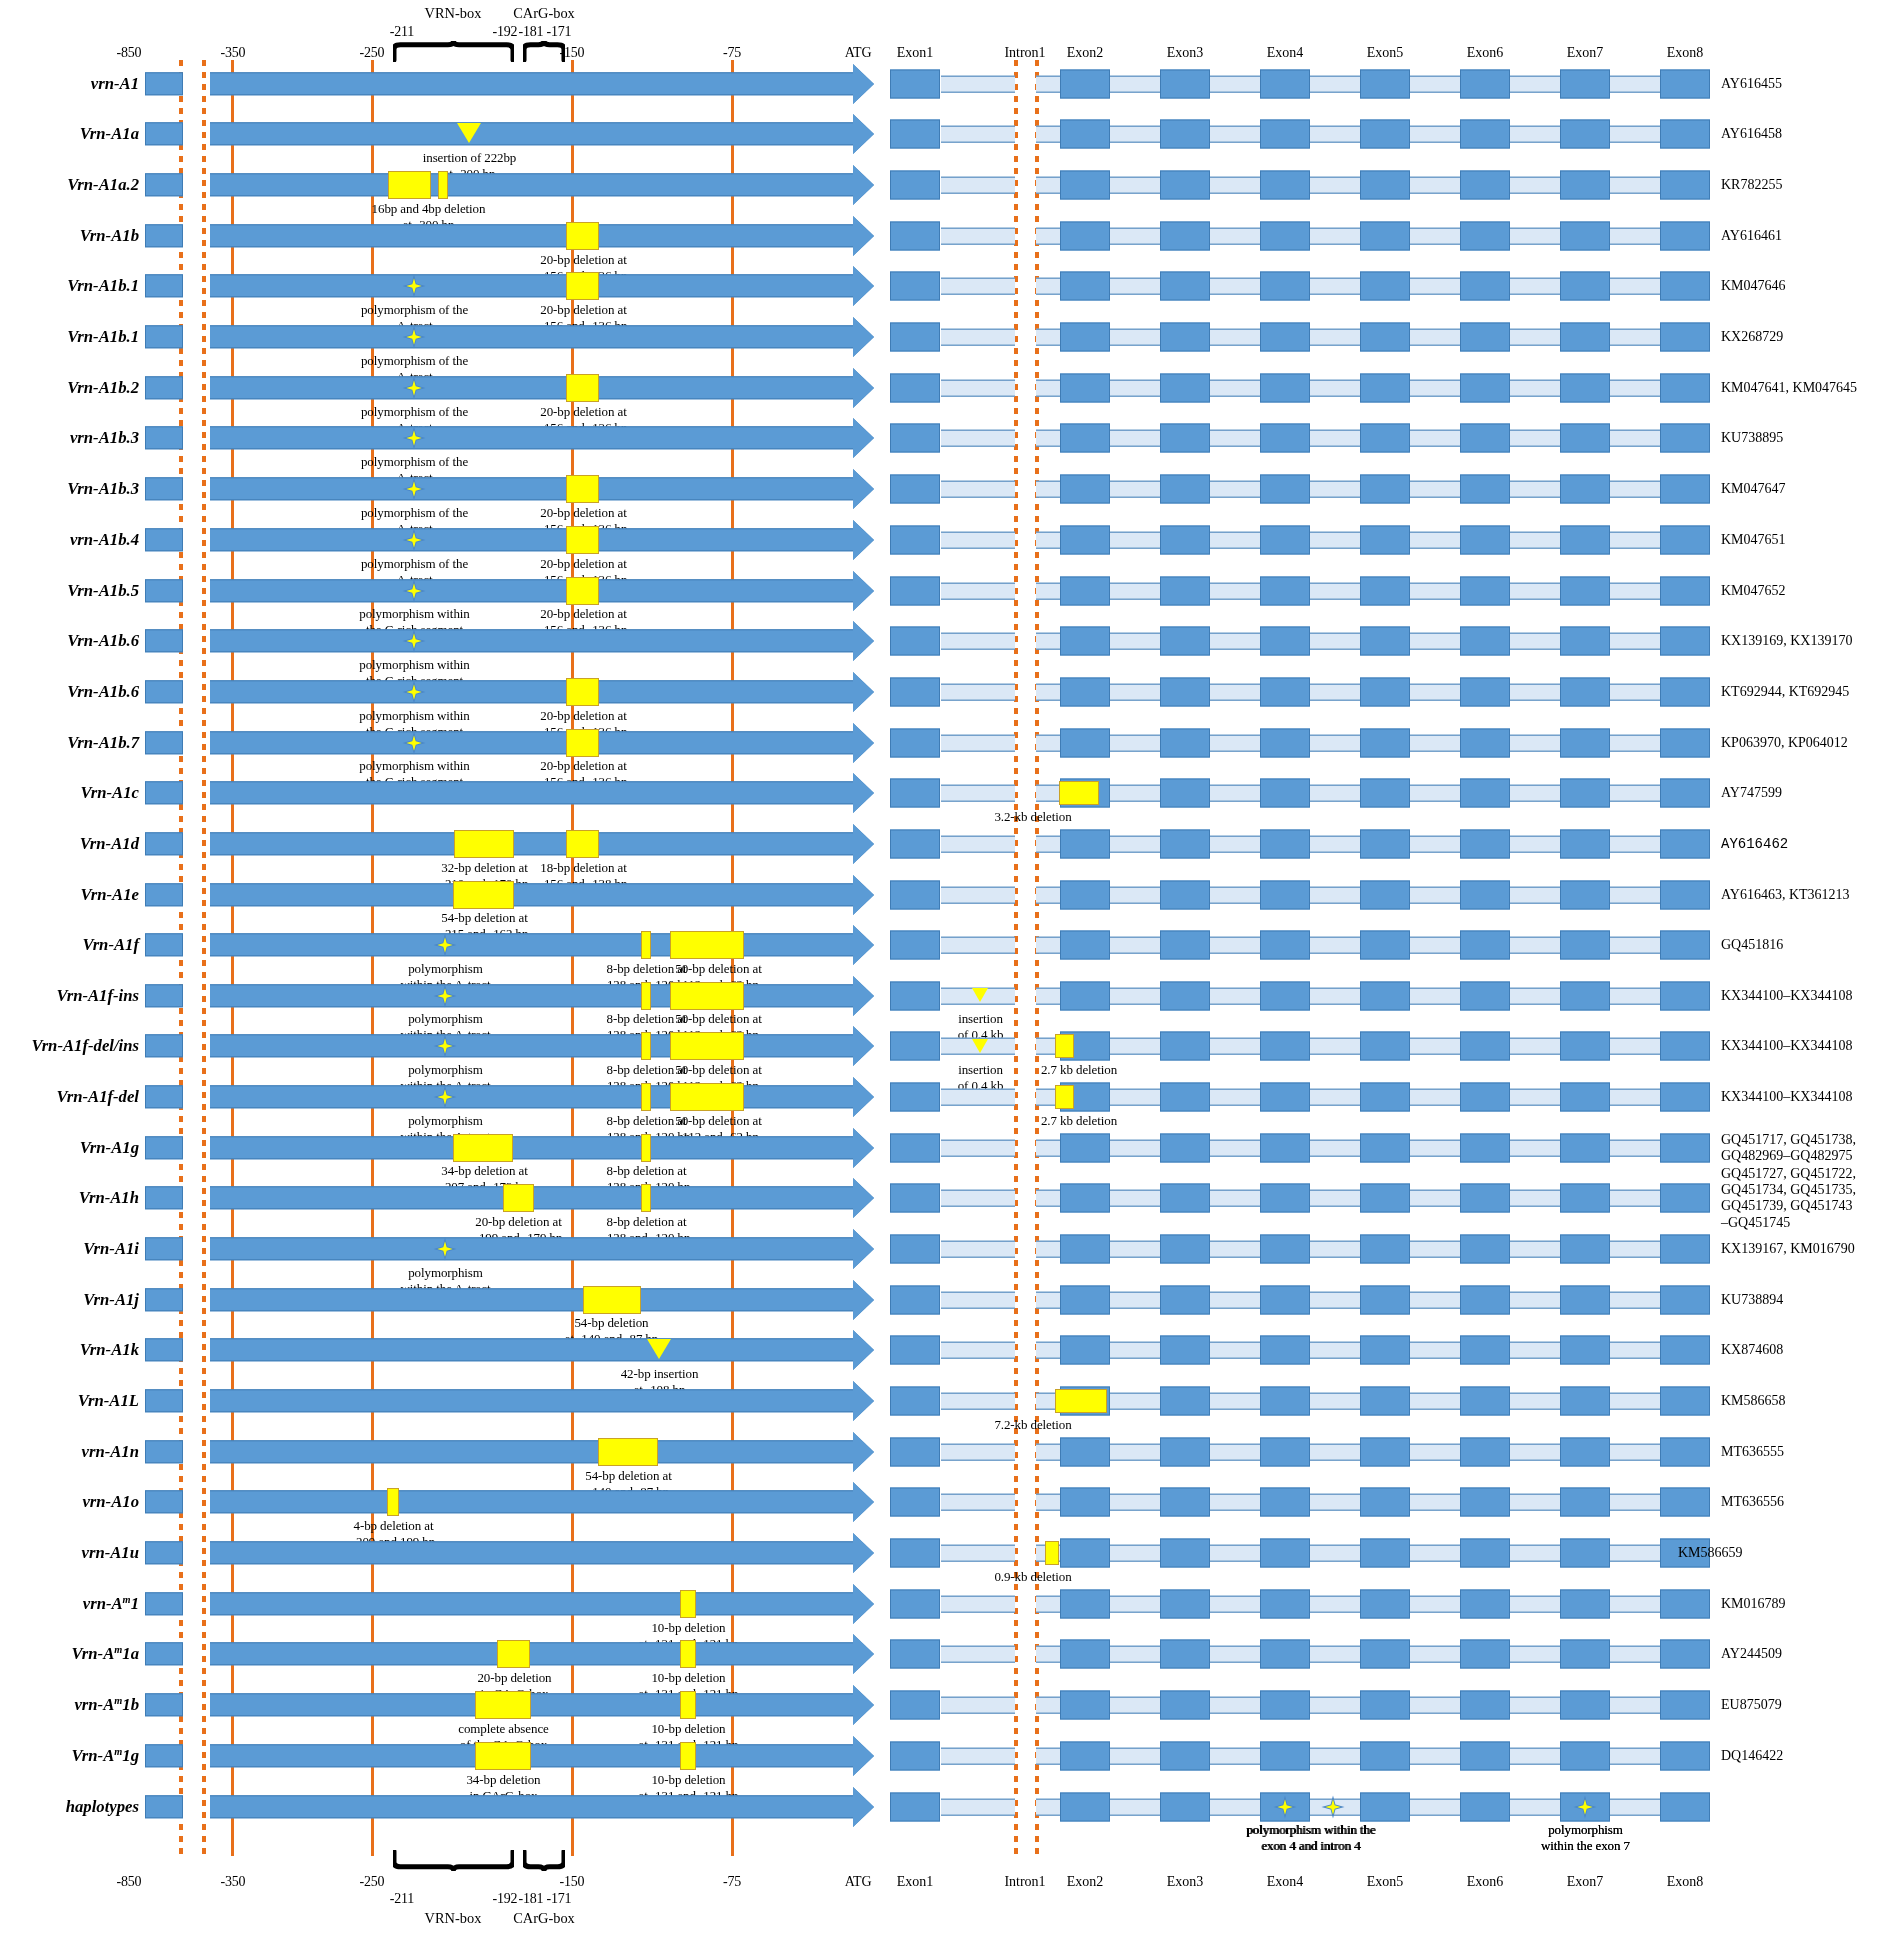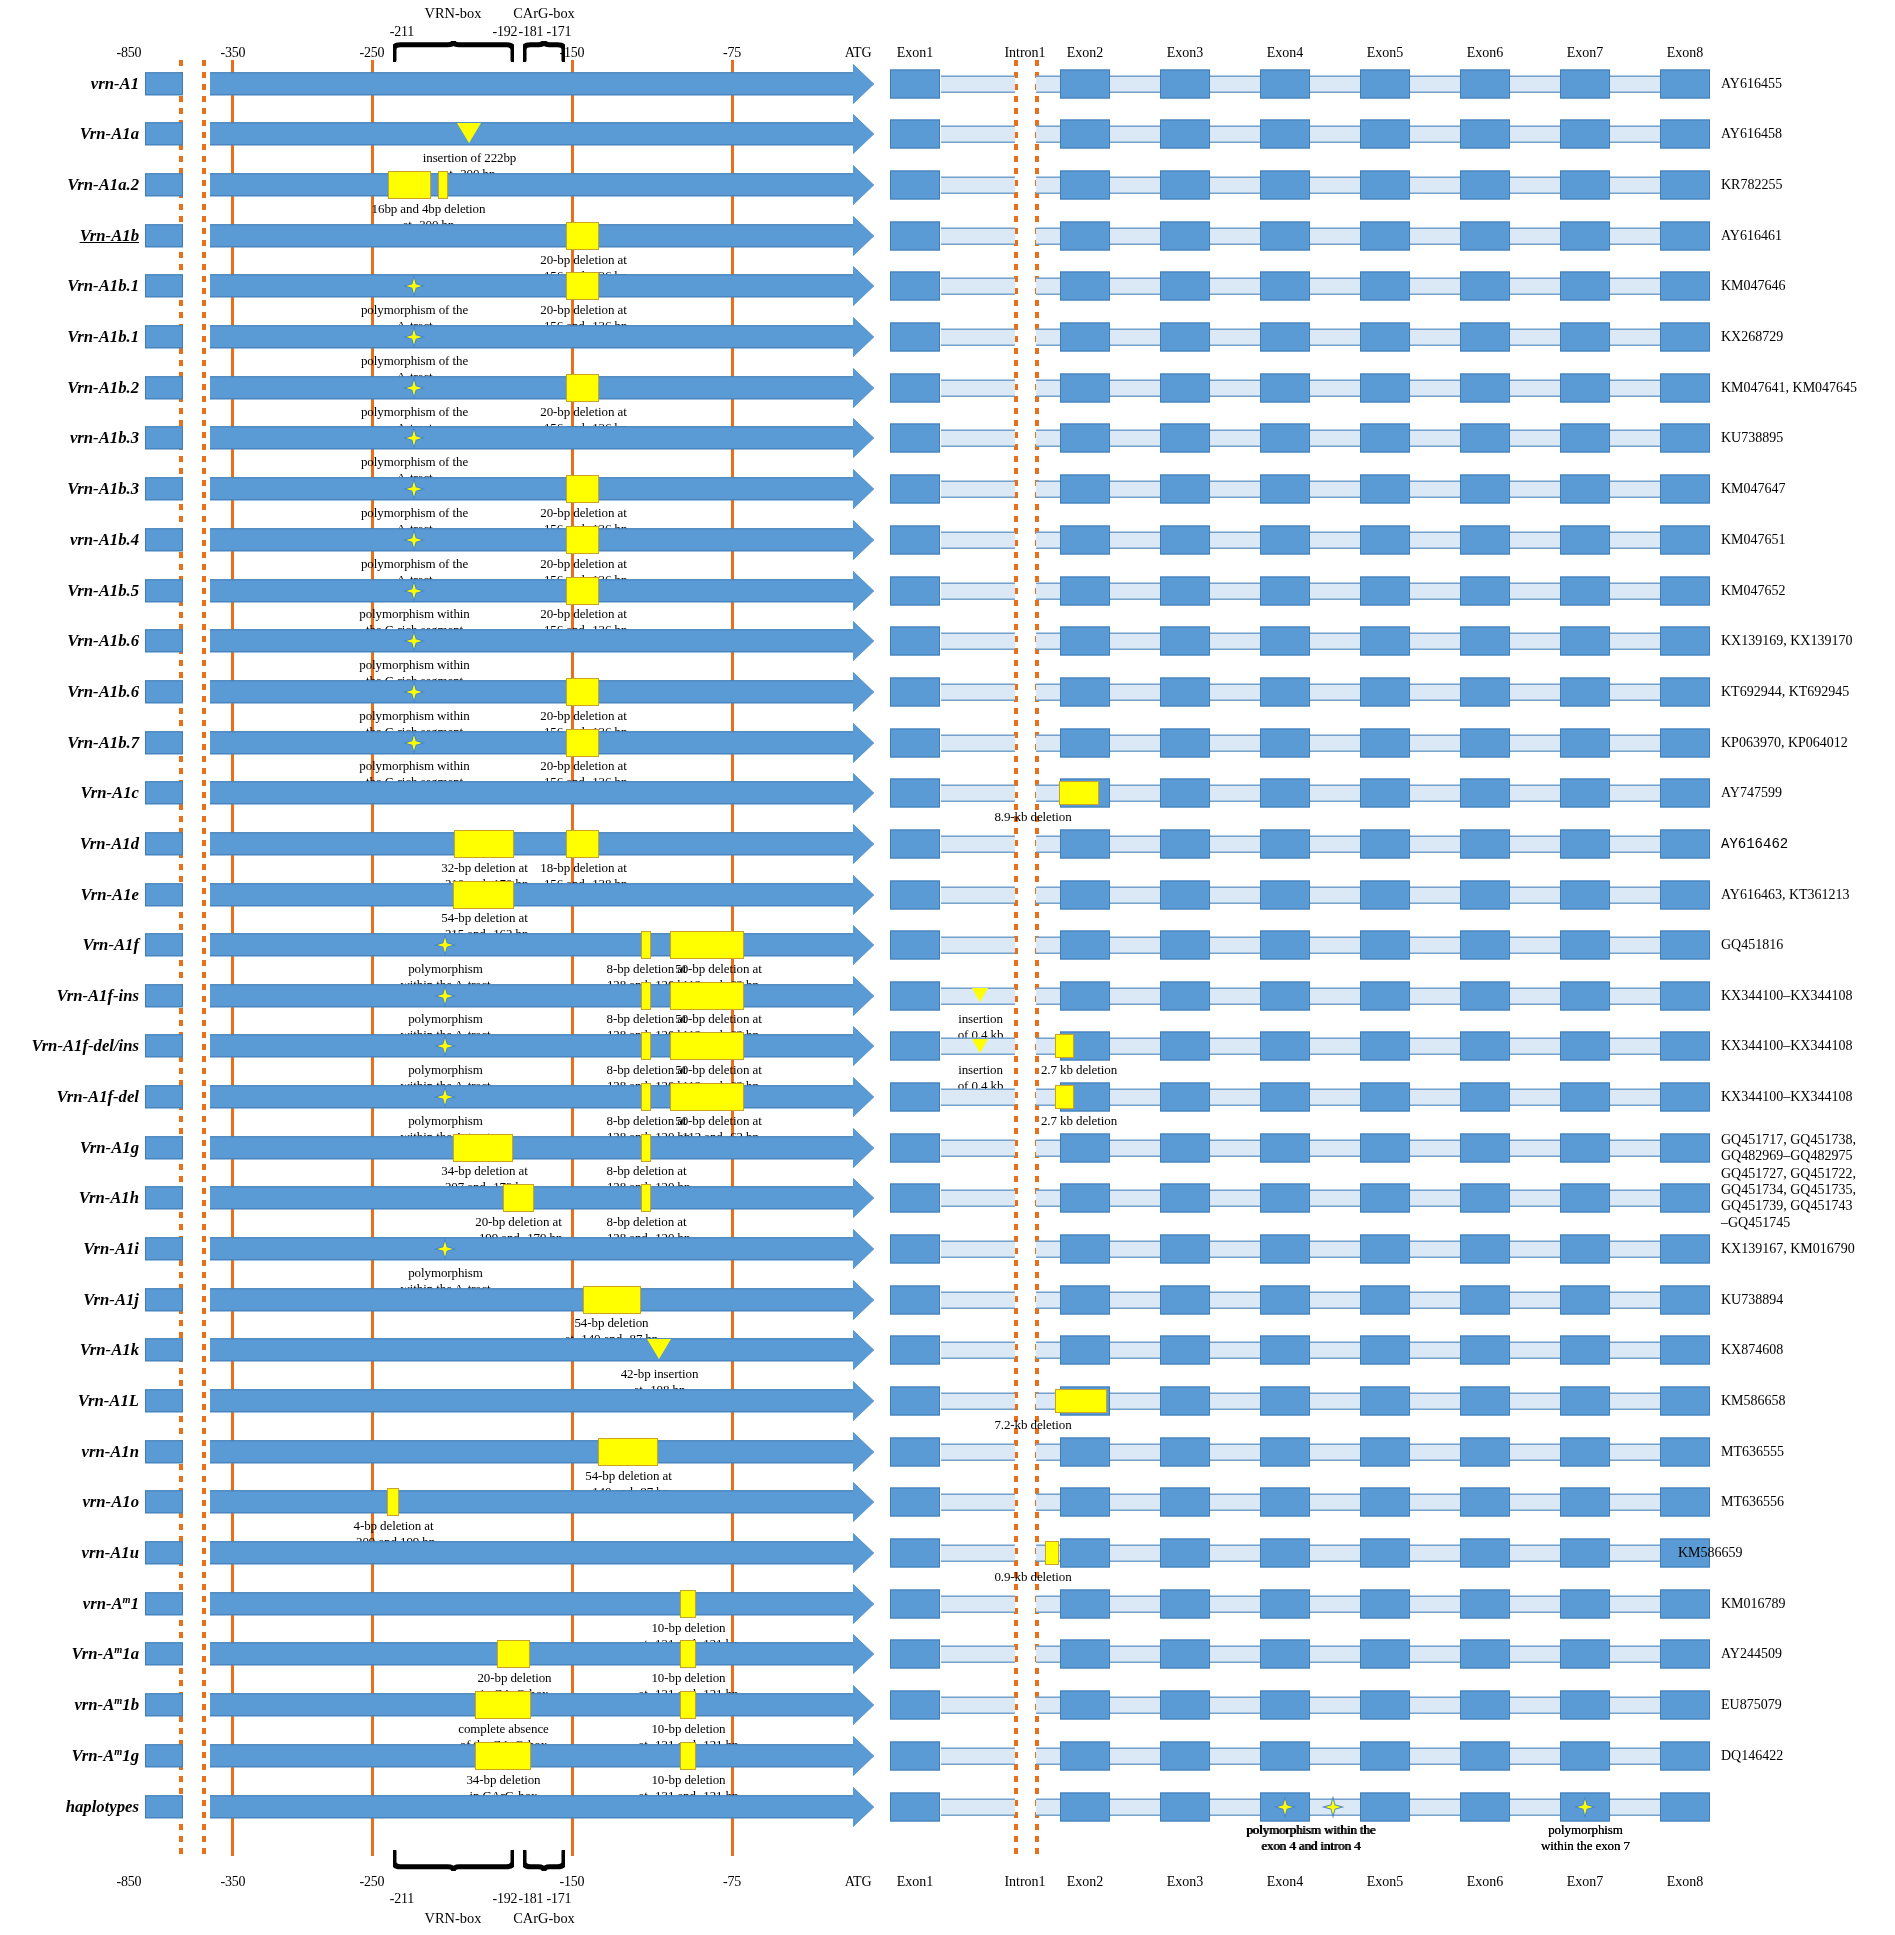--- a/index.html
+++ b/index.html
@@ -244,21 +244,21 @@
     <div class="exon" style="left: 1060px; top: 185px; width: 50px; height: 29px;"></div>
     <div class="exon" style="left: 1160px; top: 185px; width: 50px; height: 29px;"></div>
     <div class="exon" style="left: 1260px; top: 185px; width: 50px; height: 29px;"></div>
     <div class="exon" style="left: 1360px; top: 185px; width: 50px; height: 29px;"></div>
     <div class="exon" style="left: 1460px; top: 185px; width: 50px; height: 29px;"></div>
     <div class="exon" style="left: 1560px; top: 185px; width: 50px; height: 29px;"></div>
     <div class="exon" style="left: 1660px; top: 185px; width: 50px; height: 29px;"></div>
     <div class="accession" style="left: 1721px; top: 185px;">KR782255</div>
     <div class="anno" style="left: 428px; top: 201px; width: 149px; margin-left: -74px; transform: none;">16bp and 4bp deletion
 at -300 bp</div>
-    <div class="genename" style="right: 1756px; top: 236px; text-decoration: underline;">Vrn-A1b</div>
+    <div class="genename" style="right: 1756px; top: 236px;">Vrn-A1b</div>
     <div class="leadblock" style="left: 145px; top: 236px; width: 36px; height: 21.4px;"></div>
     <div class="promoter" style="left: 210px; top: 236px; width: 643px; height: 21.4px;"></div>
     <div class="arrowhead" style="left: 853px; top: 236px;"></div>
     <div class="ybox" style="left: 566px; top: 236px; width: 33px; height: 28px;"></div>
     <div class="exon" style="left: 890px; top: 236px; width: 50px; height: 29px;"></div>
     <div class="intron" style="left: 941px; top: 236px; width: 74px; height: 16.7px;"></div>
     <div class="intron" style="left: 1036px; top: 236px; width: 674px; height: 16.7px;"></div>
     <div class="exon" style="left: 1060px; top: 236px; width: 50px; height: 29px;"></div>
     <div class="exon" style="left: 1160px; top: 236px; width: 50px; height: 29px;"></div>
     <div class="exon" style="left: 1260px; top: 236px; width: 50px; height: 29px;"></div>
@@ -509,21 +509,21 @@
     <div class="intron" style="left: 1036px; top: 793px; width: 674px; height: 16.7px;"></div>
     <div class="exon" style="left: 1060px; top: 793px; width: 50px; height: 29px;"></div>
     <div class="exon" style="left: 1160px; top: 793px; width: 50px; height: 29px;"></div>
     <div class="exon" style="left: 1260px; top: 793px; width: 50px; height: 29px;"></div>
     <div class="exon" style="left: 1360px; top: 793px; width: 50px; height: 29px;"></div>
     <div class="exon" style="left: 1460px; top: 793px; width: 50px; height: 29px;"></div>
     <div class="exon" style="left: 1560px; top: 793px; width: 50px; height: 29px;"></div>
     <div class="exon" style="left: 1660px; top: 793px; width: 50px; height: 29px;"></div>
     <div class="ybox" style="left: 1059px; top: 793px; width: 40px; height: 24px;"></div>
     <div class="accession" style="left: 1721px; top: 793px;">AY747599</div>
-    <div class="anno" style="left: 1033px; top: 809px; width: auto; margin-left: 0px; transform: translateX(-50%);">8.9-kb deletion</div>
+    <div class="anno" style="left: 1033px; top: 809px; width: auto; margin-left: 0px; transform: translateX(-50%);">3.2-kb deletion</div>
     <div class="genename" style="right: 1756px; top: 844px;">Vrn-A1d</div>
     <div class="leadblock" style="left: 145px; top: 844px; width: 36px; height: 21.4px;"></div>
     <div class="promoter" style="left: 210px; top: 844px; width: 643px; height: 21.4px;"></div>
     <div class="arrowhead" style="left: 853px; top: 844px;"></div>
     <div class="ybox" style="left: 454px; top: 844px; width: 60px; height: 28px;"></div>
     <div class="ybox" style="left: 566px; top: 844px; width: 33px; height: 28px;"></div>
     <div class="exon" style="left: 890px; top: 844px; width: 50px; height: 29px;"></div>
     <div class="intron" style="left: 941px; top: 844px; width: 74px; height: 16.7px;"></div>
     <div class="intron" style="left: 1036px; top: 844px; width: 674px; height: 16.7px;"></div>
     <div class="exon" style="left: 1060px; top: 844px; width: 50px; height: 29px;"></div>

